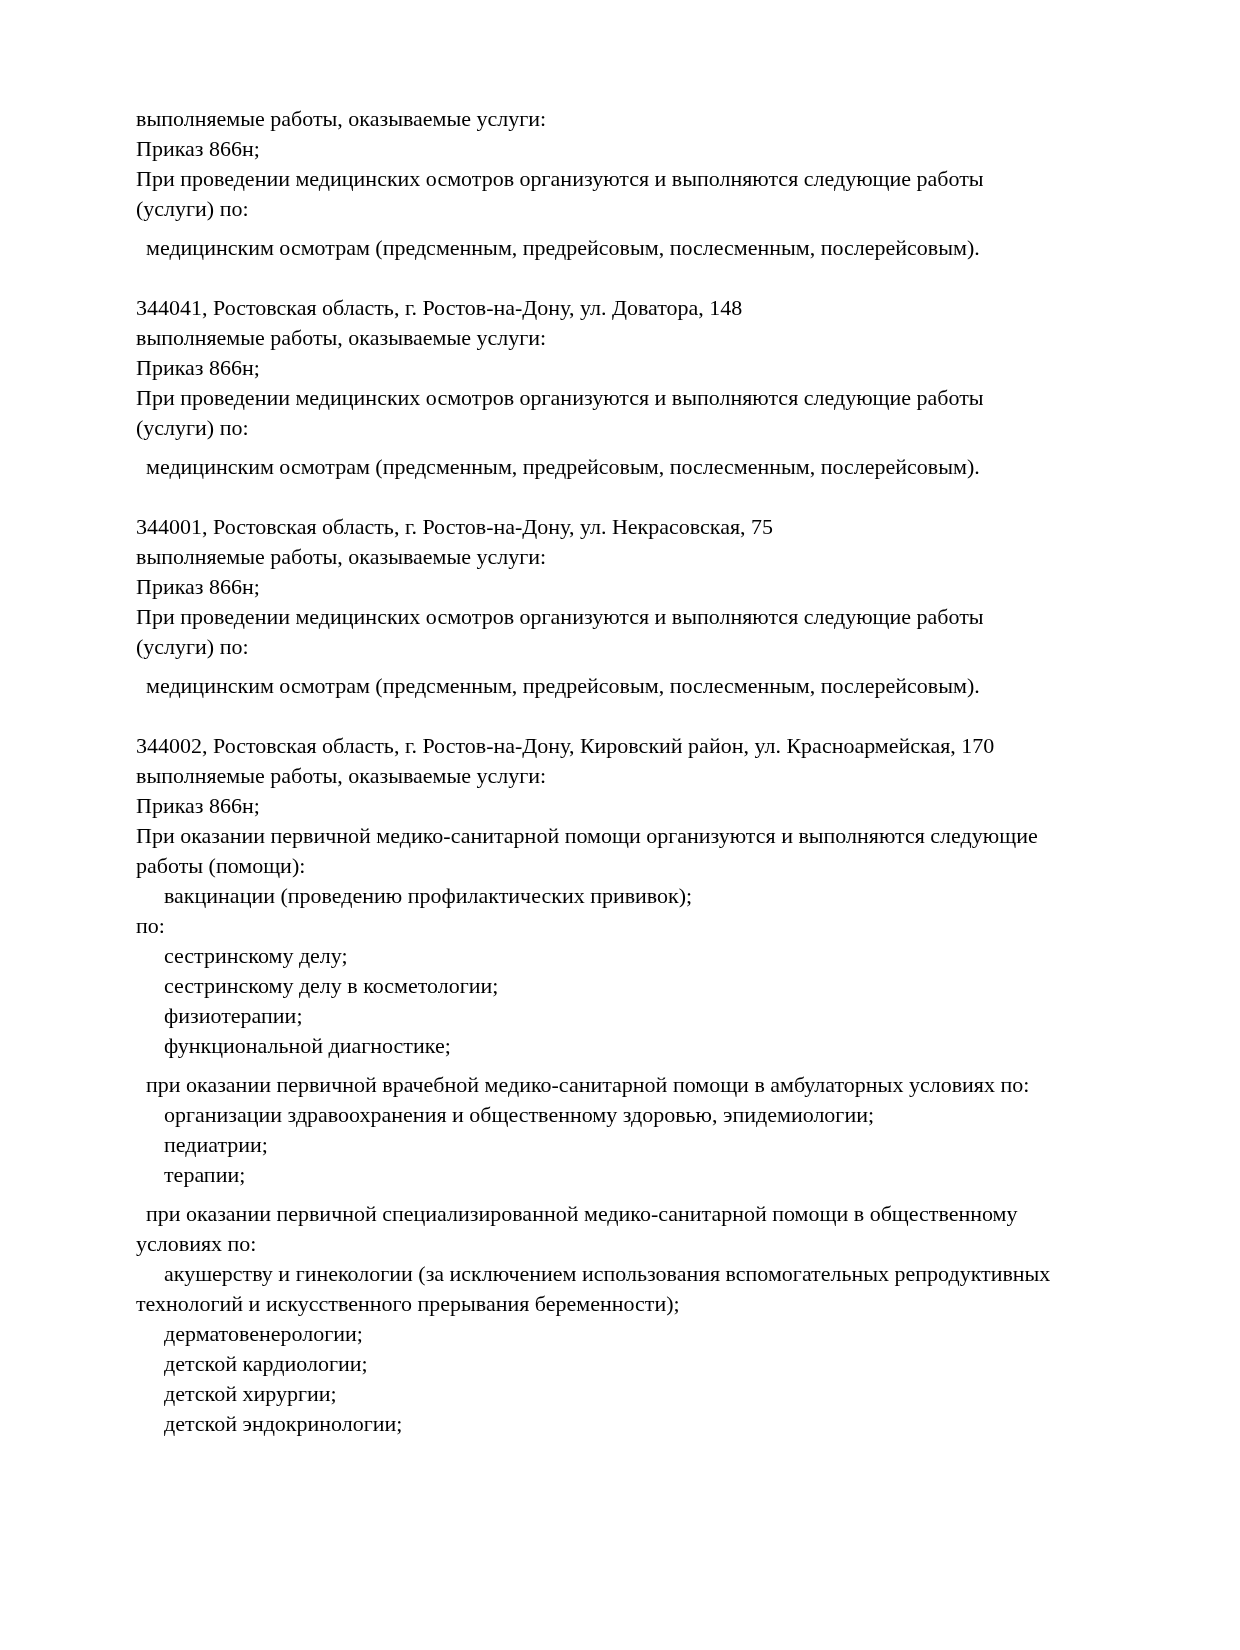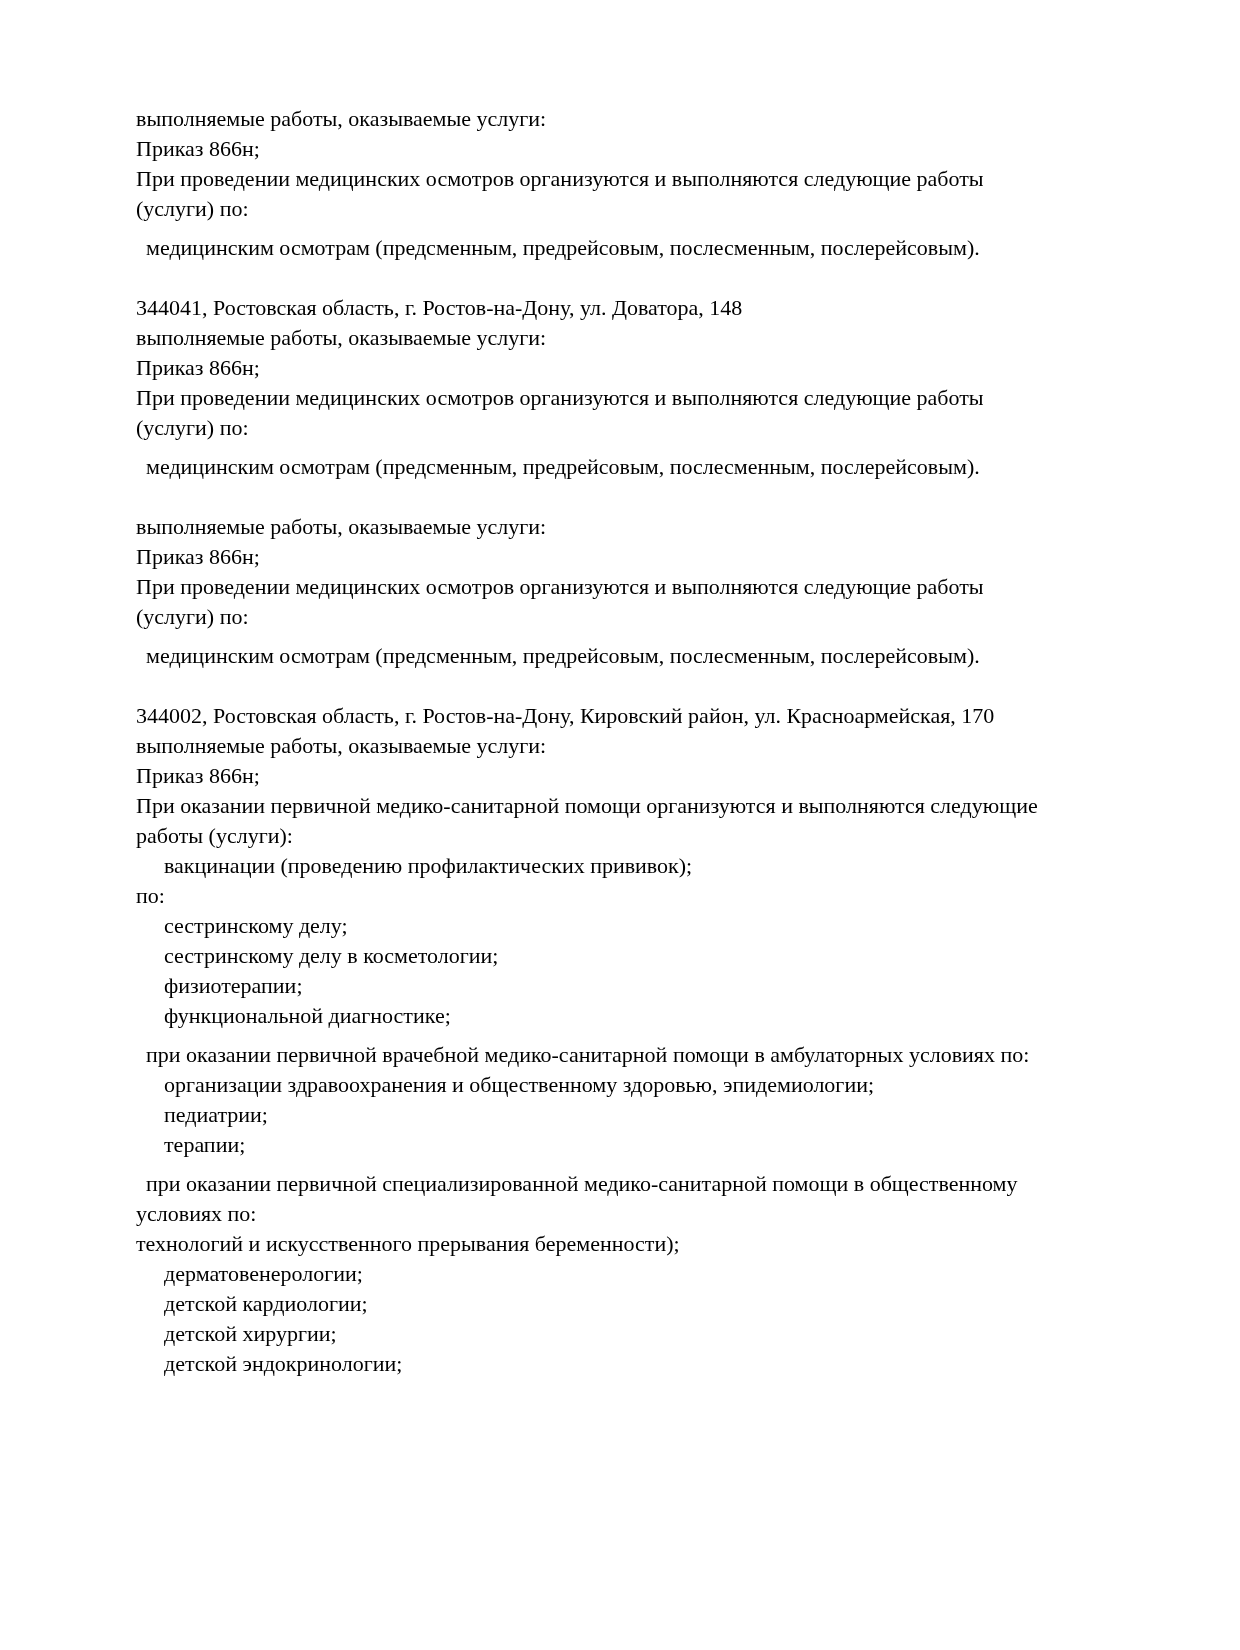--- a/index.html
+++ b/index.html
@@ -39,41 +39,43 @@
     <div class="line indent-0">(услуги) по:</div>
     <div class="line indent-1">медицинским осмотрам (предсменным, предрейсовым, послесменным, послерейсовым).</div>
     <div class="spacer"></div>
     <div class="line indent-0">344041, Ростовская область, г. Ростов-на-Дону, ул. Доватора, 148</div>
     <div class="line indent-0">выполняемые работы, оказываемые услуги:</div>
     <div class="line indent-0">Приказ 866н;</div>
     <div class="line indent-0">При проведении медицинских осмотров организуются и выполняются следующие работы</div>
     <div class="line indent-0">(услуги) по:</div>
     <div class="line indent-1">медицинским осмотрам (предсменным, предрейсовым, послесменным, послерейсовым).</div>
     <div class="spacer"></div>
+    <div class="line indent-0">344001, Ростовская область, г. Ростов-на-Дону, ул. Некрасовская, 75</div>
     <div class="line indent-0">выполняемые работы, оказываемые услуги:</div>
     <div class="line indent-0">Приказ 866н;</div>
     <div class="line indent-0">При проведении медицинских осмотров организуются и выполняются следующие работы</div>
     <div class="line indent-0">(услуги) по:</div>
     <div class="line indent-1">медицинским осмотрам (предсменным, предрейсовым, послесменным, послерейсовым).</div>
     <div class="spacer"></div>
     <div class="line indent-0">344002, Ростовская область, г. Ростов-на-Дону, Кировский район, ул. Красноармейская, 170</div>
     <div class="line indent-0">выполняемые работы, оказываемые услуги:</div>
     <div class="line indent-0">Приказ 866н;</div>
     <div class="line indent-0">При оказании первичной медико-санитарной помощи организуются и выполняются следующие</div>
-    <div class="line indent-0">работы (услуги):</div>
+    <div class="line indent-0">работы (помощи):</div>
     <div class="line indent-2">вакцинации (проведению профилактических прививок);</div>
     <div class="line indent-0">по:</div>
     <div class="line indent-2">сестринскому делу;</div>
     <div class="line indent-2">сестринскому делу в косметологии;</div>
     <div class="line indent-2">физиотерапии;</div>
     <div class="line indent-2">функциональной диагностике;</div>
     <div class="line indent-1">при оказании первичной врачебной медико-санитарной помощи в амбулаторных условиях по:</div>
     <div class="line indent-2">организации здравоохранения и общественному здоровью, эпидемиологии;</div>
     <div class="line indent-2">педиатрии;</div>
     <div class="line indent-2">терапии;</div>
     <div class="line indent-1">при оказании первичной специализированной медико-санитарной помощи в общественному</div>
     <div class="line indent-0">условиях по:</div>
+    <div class="line indent-2">акушерству и гинекологии (за исключением использования вспомогательных репродуктивных</div>
     <div class="line indent-0">технологий и искусственного прерывания беременности);</div>
     <div class="line indent-2">дерматовенерологии;</div>
     <div class="line indent-2">детской кардиологии;</div>
     <div class="line indent-2">детской хирургии;</div>
     <div class="line indent-2">детской эндокринологии;</div>
   </div>
 
 </body></html>

